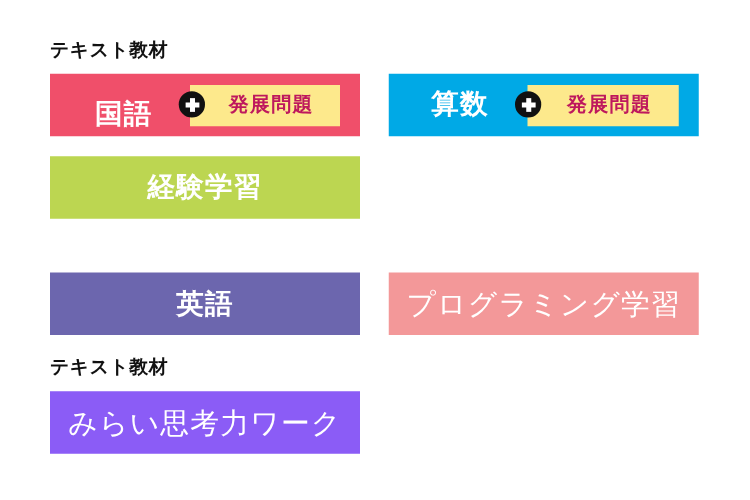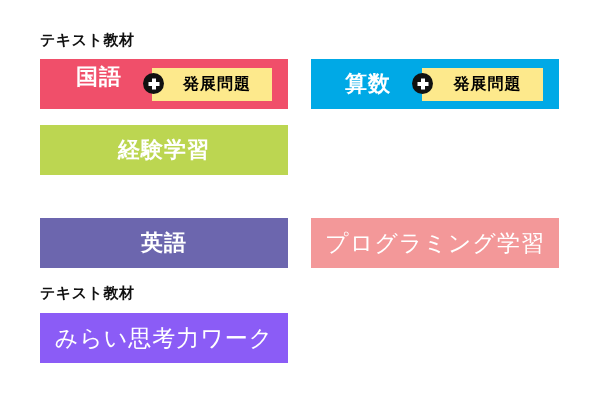--- a/index.html
+++ b/index.html
@@ -48,21 +48,21 @@
       justify-content: flex-start;
     }
     .addon {
       position: absolute;
       top: 9px;
       height: 33px;
       background: #fde98c;
       display: flex;
       align-items: center;
       justify-content: center;
-      color: #000000;
+      color: #be185d;
       font-size: 16px;
       font-weight: bold;
       letter-spacing: 1px;
       box-sizing: border-box;
       padding-left: 10px;
     }
     .plus-circle {
       position: absolute;
       top: 14px;
       width: 21px;
@@ -84,21 +84,21 @@
     .plus-circle::after { width: 4px; height: 11px; }
   </style>
 </head>
 <body>
 
 <div class="page">
 
   <h2 class="section-heading" style="top:31px;">テキスト教材</h2>
 
   <div class="tile with-addon" style="left:40px; top:59px; background:#f04f6a;">
-    <span class="main-label" style="position:absolute; left:36px; top:7px; line-height:26px;font-family:Liberation Mono, monospace;">国語</span>
+    <span class="main-label" style="position:absolute; left:36px; top:20px; line-height:26px;">国語</span>
     <div class="addon" style="left:112px; width:120px;">
       <span>発展問題</span>
     </div>
     <span class="plus-circle" style="left:103px;"></span>
   </div>
 
   <div class="tile with-addon" style="left:311px; top:59px; background:#00a9e6;">
     <span class="main-label" style="position:absolute; left:34px; top:12px; line-height:26px;">算数</span>
     <div class="addon" style="left:111px; width:121px;">
       <span>発展問題</span>

